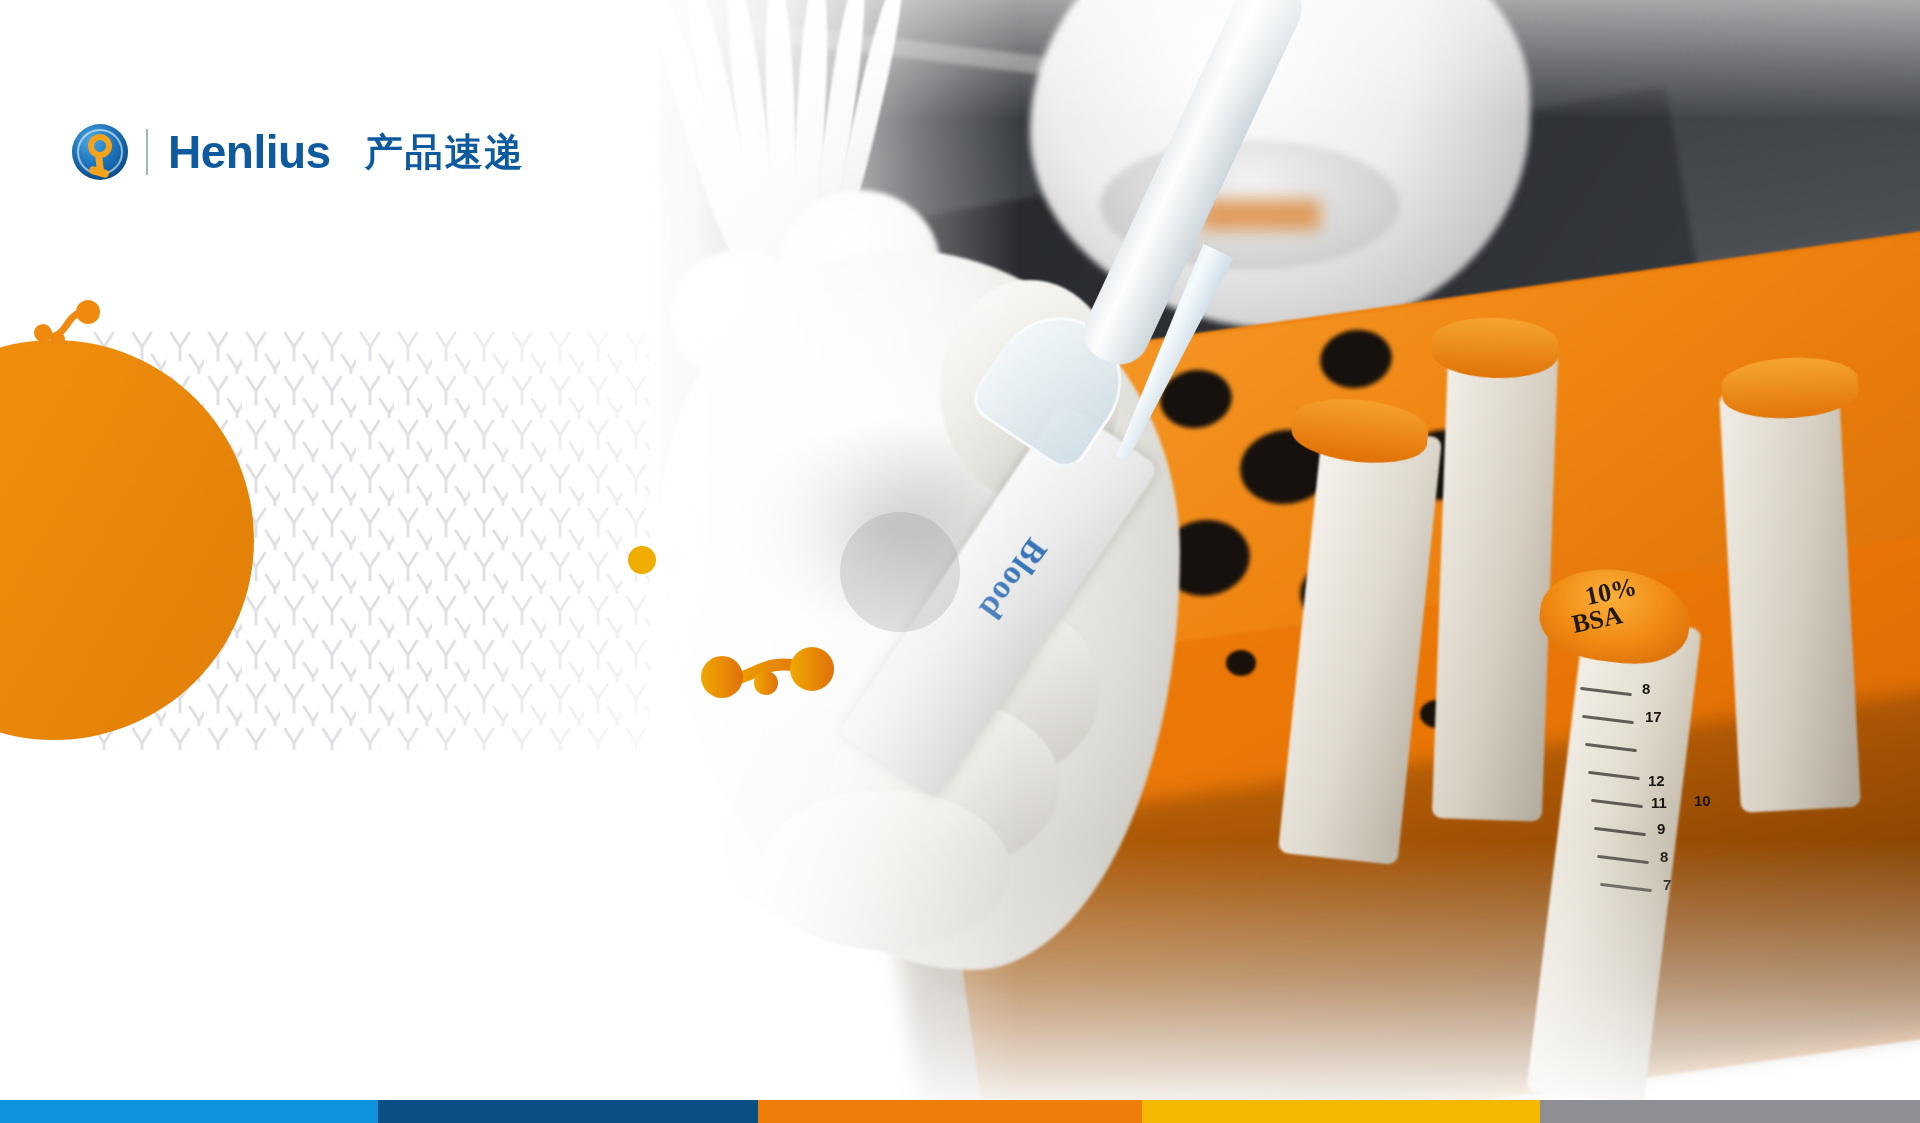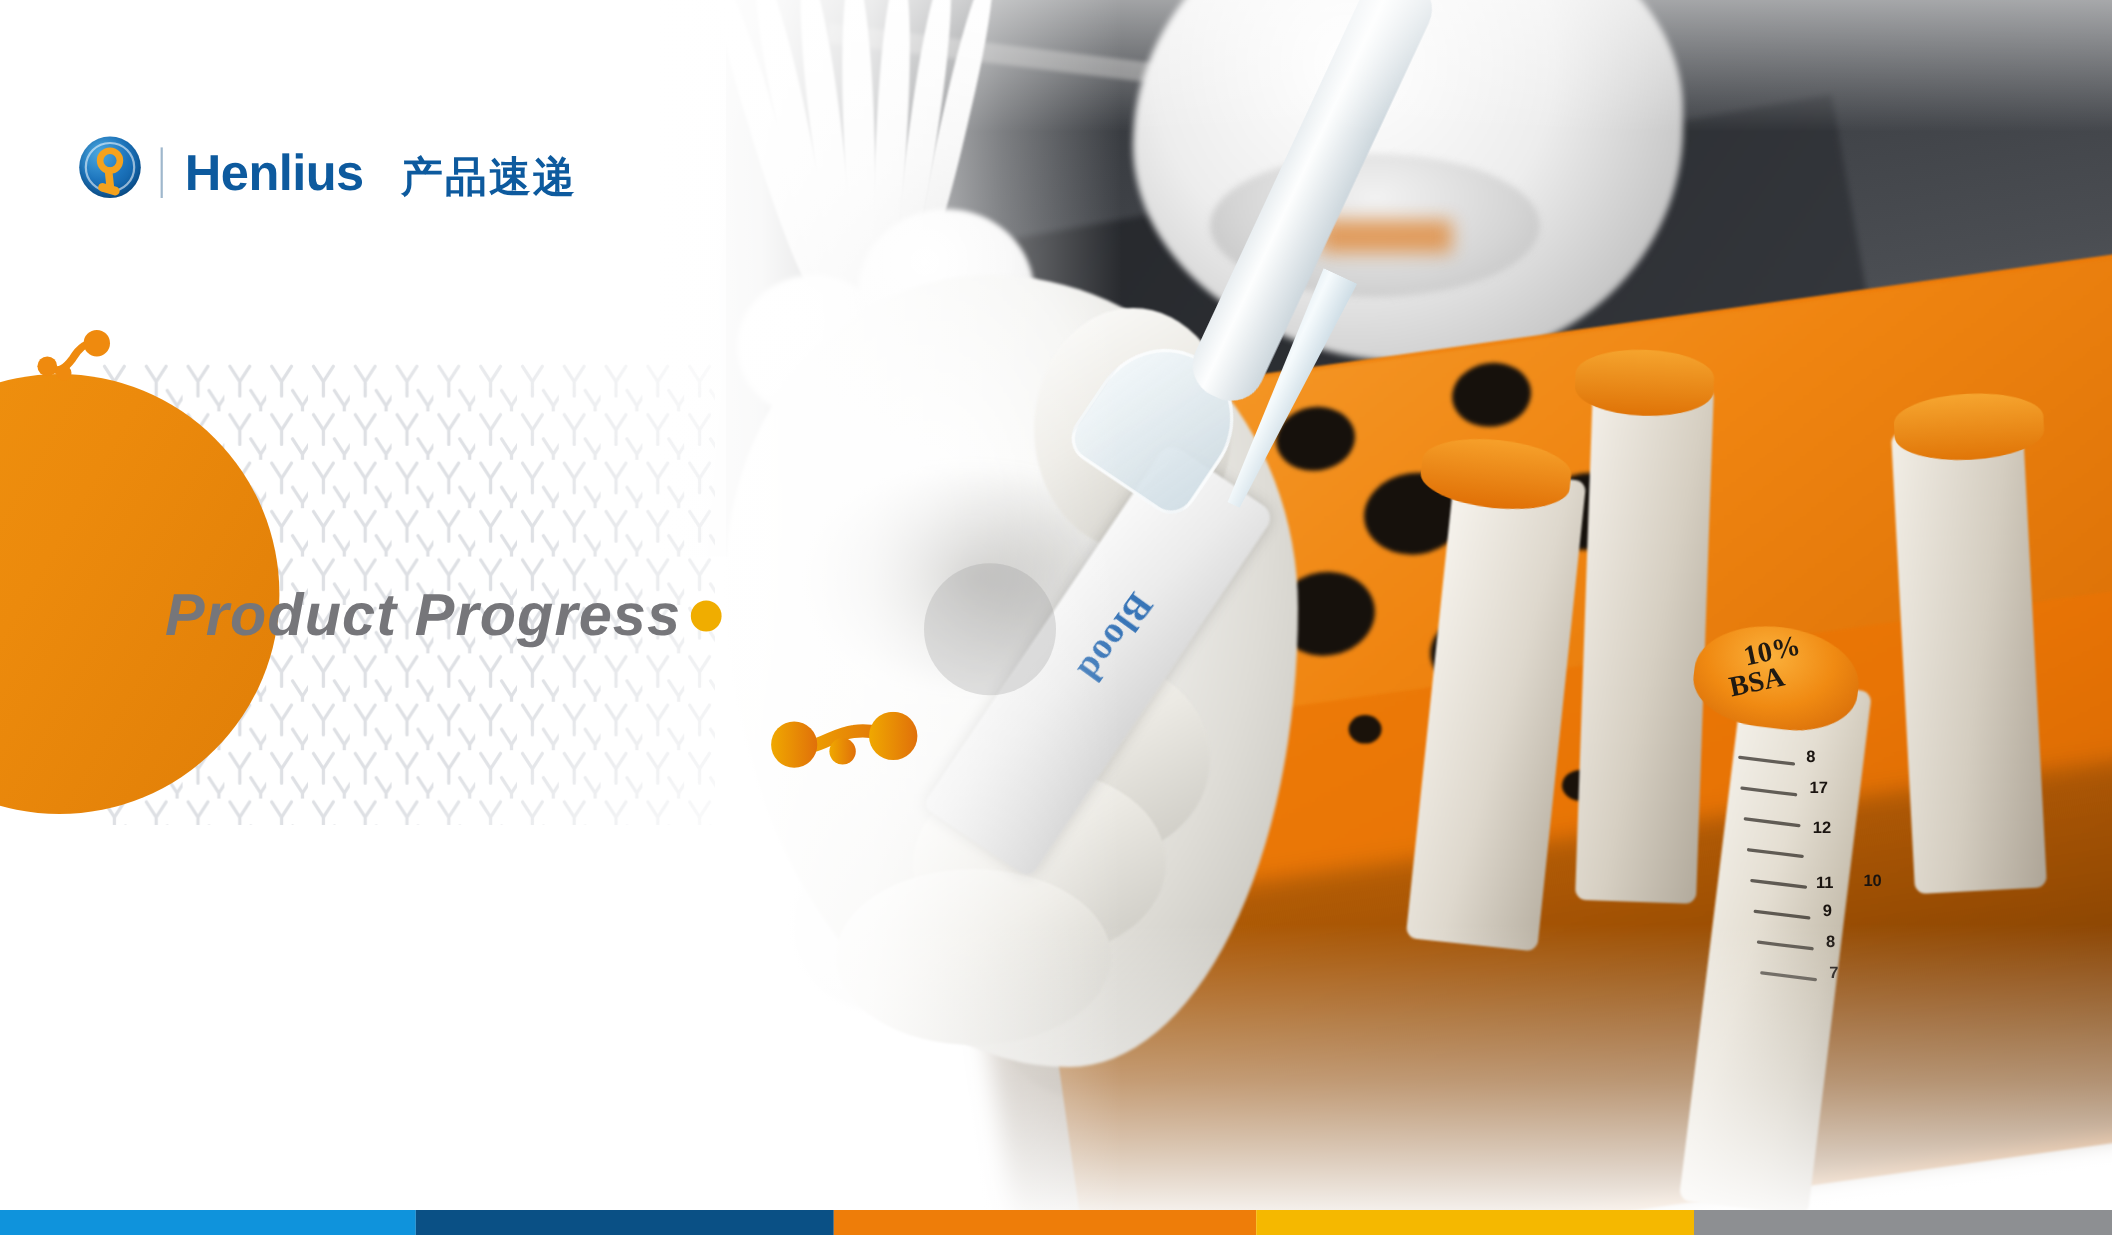--- a/index.html
+++ b/index.html
@@ -301,21 +301,21 @@
 
   
   .grey-circle {
     position: absolute;
     left: 840px; top: 512px; width: 120px; height: 120px;
     border-radius: 50%;
     background: rgba(150,150,150,.28);
   }
 
   
-  .logo { position: absolute; left: 72px; top: 124px; display: flex; align-items: flex-end; }
+  .logo { position: absolute; left: 72px; top: 124px; display: flex; align-items: center; }
   .logo-mark {
     position: relative;
     width: 56px; height: 56px; border-radius: 50%;
     background: radial-gradient(circle at 34% 28%, #4aa8e0 0%, #1c74bd 45%, #0d5a9e 78%, #0a4c88 100%);
     box-shadow: inset 0 -3px 8px rgba(0,0,0,.22);
     flex: 0 0 auto;
   }
   .logo-mark .inner-ring {
     position: absolute; left: 5px; top: 5px; right: 5px; bottom: 5px;
     border-radius: 50%;
@@ -469,21 +469,21 @@
       <div class="grad-line" style="left:982px; top:718px; width:52px; transform:rotate(7deg);"></div>
       <div class="grad-line" style="left:985px; top:746px; width:52px; transform:rotate(7deg);"></div>
       <div class="grad-line" style="left:988px; top:774px; width:52px; transform:rotate(7deg);"></div>
       <div class="grad-line" style="left:991px; top:802px; width:52px; transform:rotate(7deg);"></div>
       <div class="grad-line" style="left:994px; top:830px; width:52px; transform:rotate(7deg);"></div>
       <div class="grad-line" style="left:997px; top:858px; width:52px; transform:rotate(7deg);"></div>
       <div class="grad-line" style="left:1000px; top:886px; width:52px; transform:rotate(7deg);"></div>
 
       <div class="grad-num" style="left:1042px; top:680px;">8</div>
       <div class="grad-num" style="left:1045px; top:708px;">17</div>
-      <div class="grad-num" style="left:1048px; top:744px;">12</div>
+      <div class="grad-num" style="left:1048px; top:772px;">12</div>
       <div class="grad-num" style="left:1051px; top:794px;">11</div>
       <div class="grad-num" style="left:1094px; top:792px;">10</div>
       <div class="grad-num" style="left:1057px; top:820px;">9</div>
       <div class="grad-num" style="left:1060px; top:848px;">8</div>
       <div class="grad-num" style="left:1063px; top:876px;">7</div>
 
       <div class="tube" style="left:1130px; top:390px; width:120px; height:420px;
                   background:linear-gradient(100deg,#f2eee6,#d4cdc0 55%,#ada496);
                   transform:rotate(-3deg);"></div>
       <div class="tube-cap" style="left:1122px; top:358px; width:136px; height:60px;
@@ -562,21 +562,20 @@
       <div class="inner-ring"></div>
       <div class="hook"></div>
       <div class="hook-tail"></div>
       <div class="hook-foot"></div>
     </div>
     <div class="logo-divider"></div>
     <div class="logo-word">Henlius</div>
     <div class="logo-cn">产品速递</div>
   </div>
 
-  <div class="title-en">Product Progress</div>
 
   <div class="bottom-bar">
     <div class="bar-seg" style="background: rgb(15, 147, 220); width: 378px;"></div>
     <div class="bar-seg" style="background: rgb(10, 80, 133); width: 380px;"></div>
     <div class="bar-seg" style="background: rgb(238, 125, 9); width: 384px;"></div>
     <div class="bar-seg" style="background: rgb(245, 184, 0); width: 398px;"></div>
     <div class="bar-seg" style="background: rgb(141, 143, 146); width: 380px;"></div>
   </div>
 
 </div>

